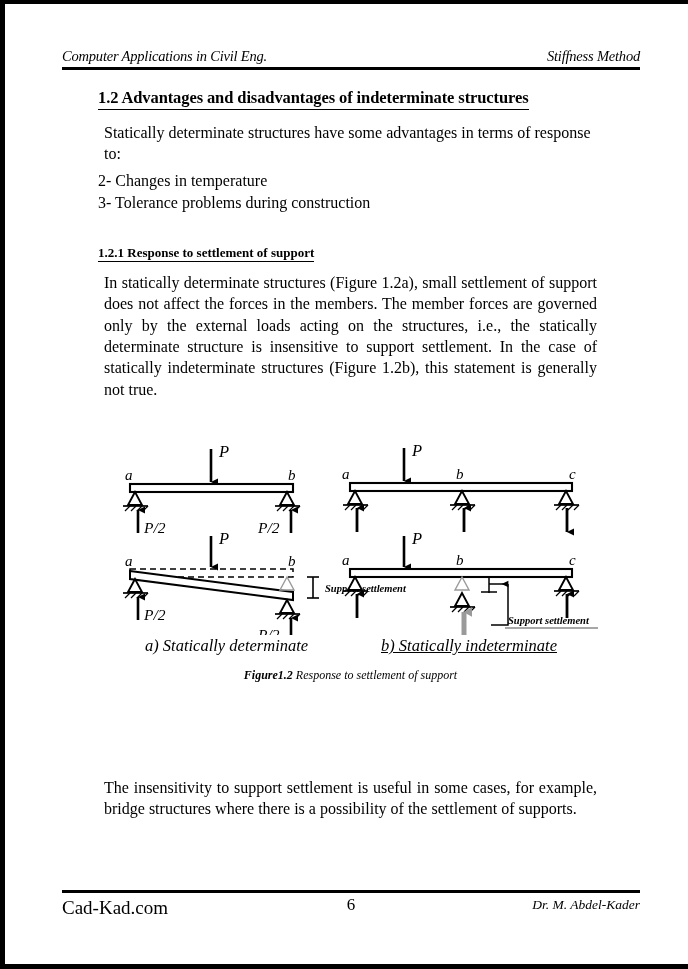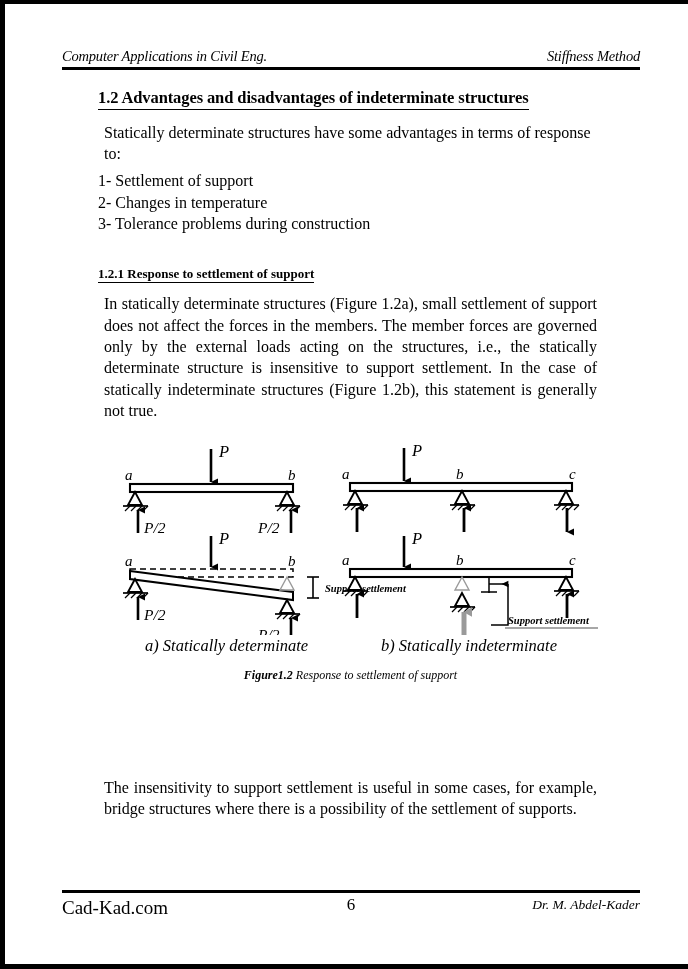--- a/index.html
+++ b/index.html
@@ -107,21 +107,21 @@
   .fig-svg { display: block; }
 
   .subcaption-row {
     position: absolute;
     left: 0; top: 196px;
     width: 505px;
     font-style: italic;
     font-size: 16.5px;
   }
   .subcap-a { position: absolute; left: 47px; top: 0; white-space: nowrap; }
-  .subcap-b { position: absolute; left: 283px; top: 0; white-space: nowrap; }
+  .subcap-b { position: absolute; left: 283px; top: 0; white-space: nowrap; text-decoration: underline; }
   .fig-caption {
     position: absolute;
     left: 0; top: 228px;
     width: 505px;
     text-align: center;
     font-style: italic;
     font-size: 12px;
   }
   .fig-caption b { font-weight: bold; }
 
@@ -173,21 +173,20 @@
     <span>Stiffness Method</span>
   </div>
   <div class="header-rule"></div>
 
   <div class="content">
 
     <h2 class="section-heading">1.2 Advantages and disadvantages of indeterminate structures</h2>
 
     <p class="body-par nojust">Statically determinate structures have some advantages in terms of response to:</p>
 
-    <div class="list-line">1- Settlement of support</div>
     <div class="list-line">2- Changes in temperature</div>
     <div class="list-line">3- Tolerance problems during construction</div>
 
     <div class="spacer-lg"></div>
 
     <h3 class="sub-heading">1.2.1 Response to settlement of support</h3>
 
     <p class="body-par">In statically determinate structures (Figure 1.2a), small settlement of support does not affect the forces in the members. The member forces are governed only by the external loads acting on the structures, i.e., the statically determinate structure is insensitive to support settlement. In the case of statically indeterminate structures (Figure 1.2b), this statement is generally not true.</p>
   </div>
 

